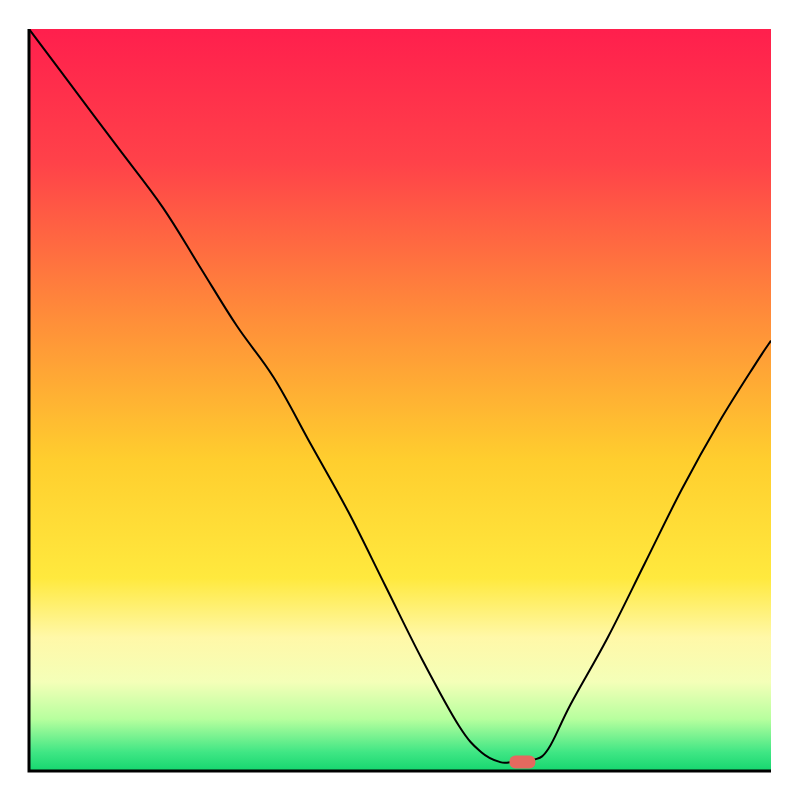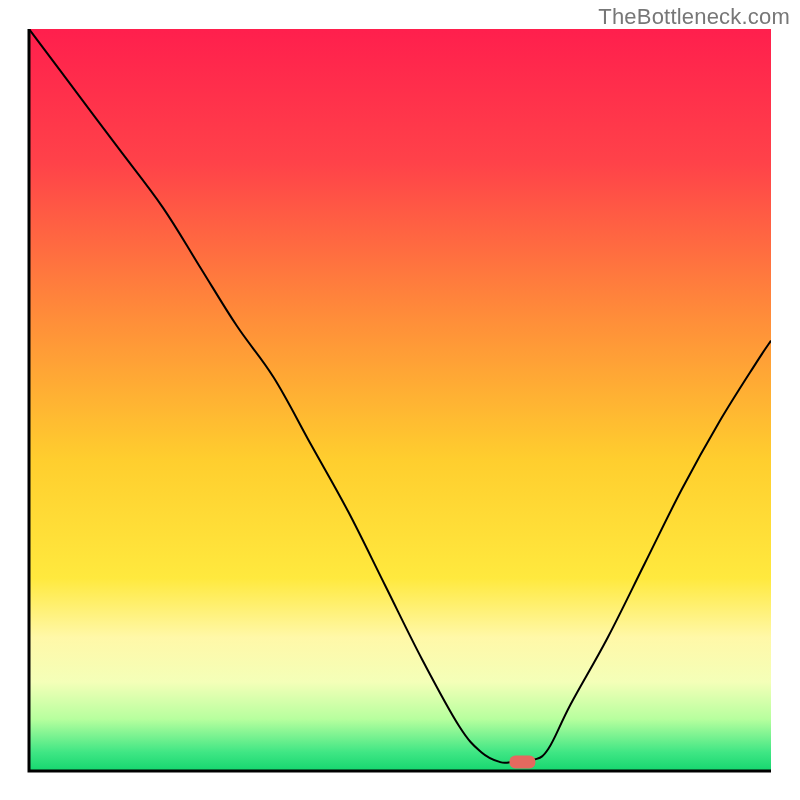--- a/index.html
+++ b/index.html
@@ -25,21 +25,20 @@
     letter-spacing: 0.2px;
     font-weight: 400;
     user-select: none;
   }
   svg { display: block; }
 </style>
 </head>
 <body>
 
 <div class="stage">
-  <div class="watermark">TheBottleneck.com</div>
 
   <svg id="chart-svg" width="800" height="800" viewBox="0 0 800 800">
     <defs>
       <linearGradient id="bg-grad" x1="0" y1="0" x2="0" y2="1">
           <stop offset="0%" stop-color="#ff1f4d"></stop>
           <stop offset="18%" stop-color="#ff4249"></stop>
           <stop offset="38%" stop-color="#ff8a3a"></stop>
           <stop offset="57.99999999999999%" stop-color="#ffce2e"></stop>
           <stop offset="74%" stop-color="#ffe93e"></stop>
           <stop offset="82%" stop-color="#fff8a8"></stop>

